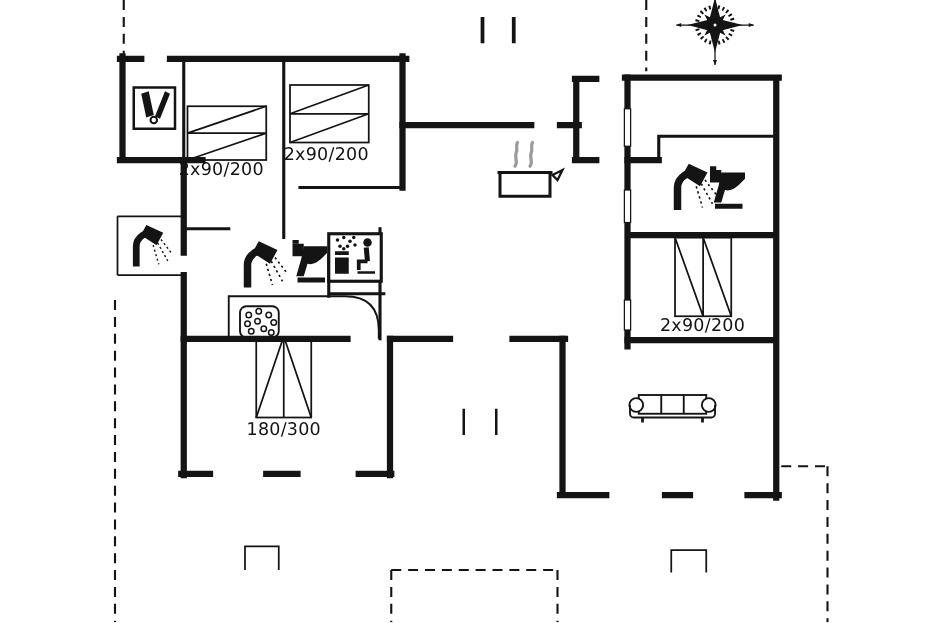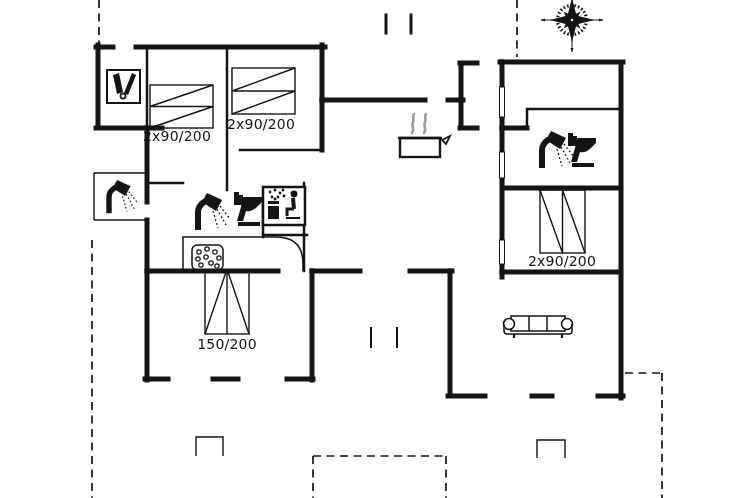--- a/index.html
+++ b/index.html
@@ -210,15 +210,15 @@
       <polygon points="13,35 30.5,30.5 35,35 30.5,39.5"></polygon>
     </g>
     <circle cx="35" cy="35" r="3.6" fill="#141414"></circle>
     <circle cx="35" cy="35" r="1.2" fill="#ffffff"></circle>
   </g>
 </svg>
 
 <div class="bed-label" style="left:177px;top:130px;">2x90/200</div>
 <div class="bed-label" style="left:261px;top:118px;">2x90/200</div>
 <div class="bed-label" style="left:562px;top:255px;">2x90/200</div>
-<div class="bed-label" style="left:227px;top:338px;">150/200</div>
+<div class="bed-label" style="left:227px;top:338px;">180/300</div>
 
 </div>
 
 </body></html>

